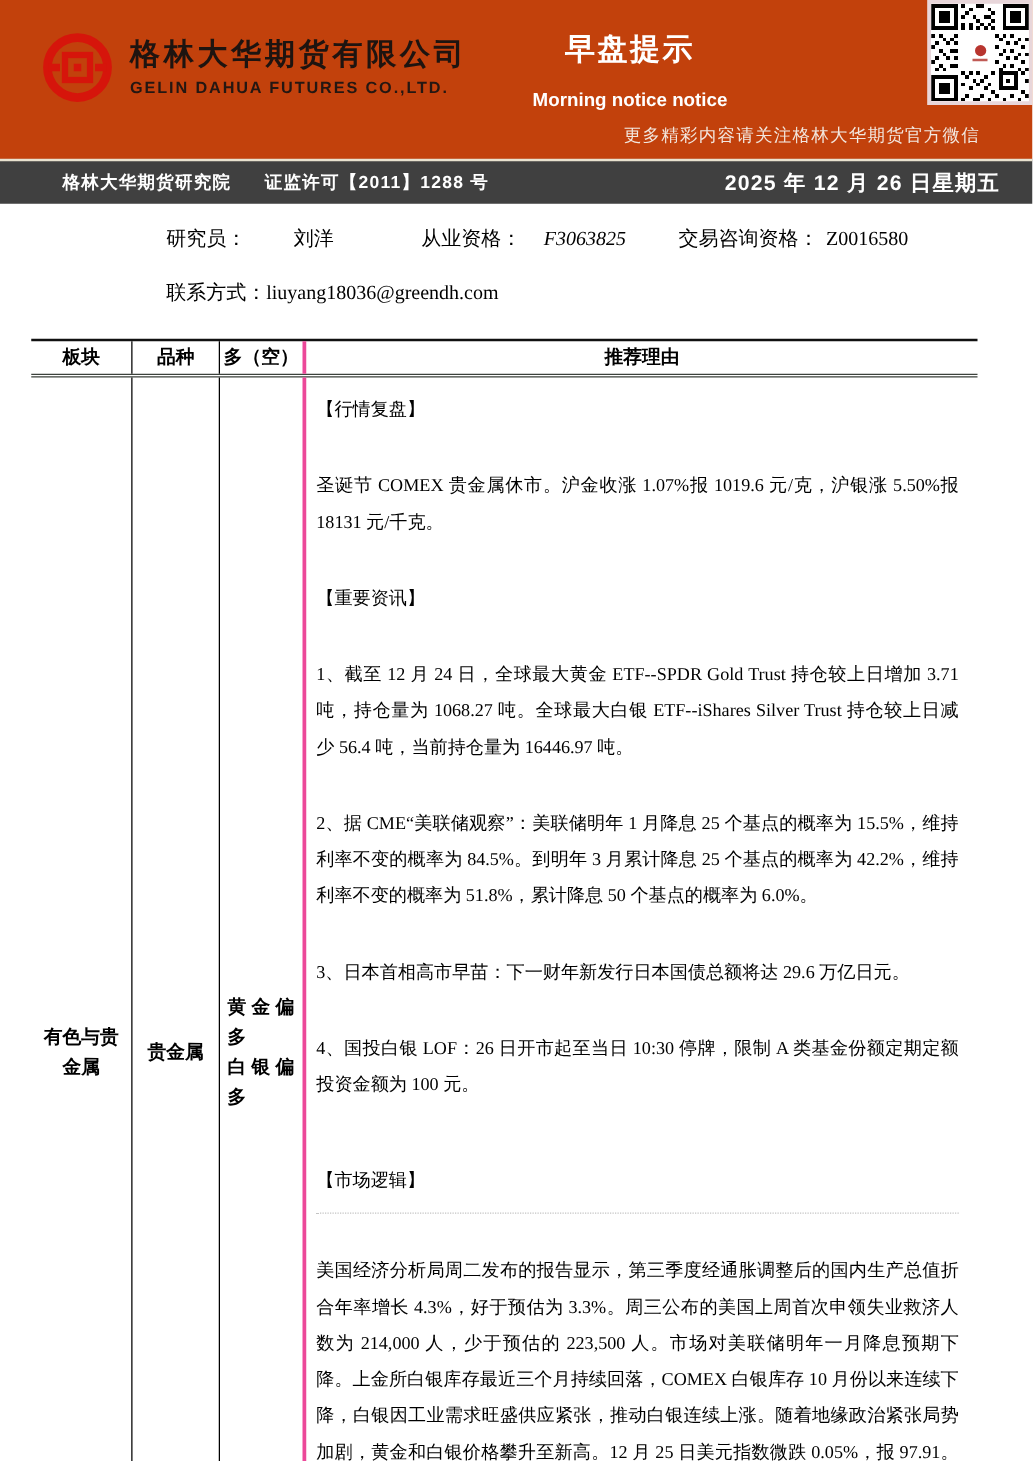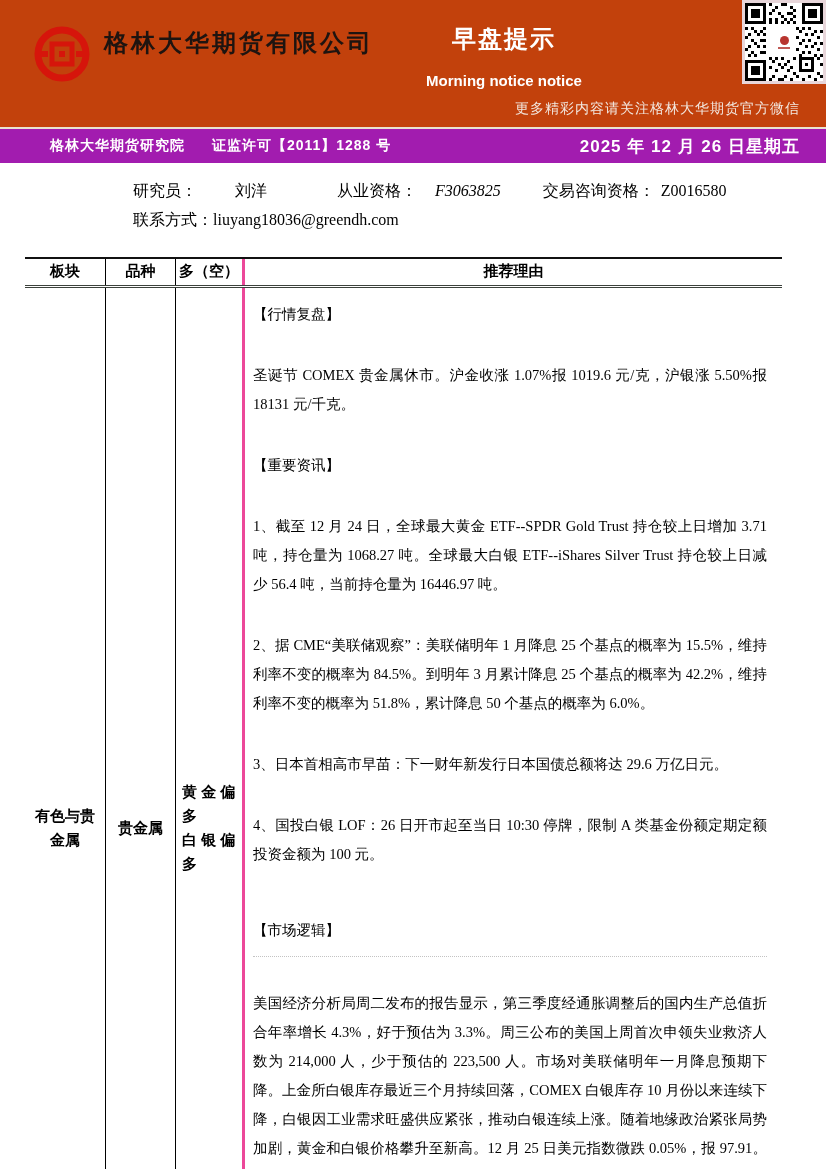--- a/index.html
+++ b/index.html
@@ -19,35 +19,35 @@
   .notice-cn { font-size:24px; font-weight:bold; letter-spacing:2px; }
   .notice-en { font-size:15px; font-weight:bold; margin-top:17px; white-space:nowrap; }
   .qr { position:absolute; right:0; top:0; width:84px; height:84px; background:#fff;
         border:3px solid #e8d6da; }
   .qr svg { display:block; }
   .qr-logo { position:absolute; left:50%; top:50%; width:22px; height:22px;
              transform:translate(-50%,-50%); background:#fff; border-radius:3px;
              display:flex; flex-direction:column; align-items:center; justify-content:center; }
   .qr-logo .dot { width:9px; height:9px; border-radius:50%; background:#b8352f; }
   .qr-logo .bar { width:12px; height:2px; background:#c05a55; margin-top:2px; }
-  .wechat-tip { position:absolute; right:26px; bottom:9px; color:#f2e7df; font-size:14px;
+  .wechat-tip { position:absolute; right:42px; bottom:9px; color:#f2e7df; font-size:14px;
                 letter-spacing:1px; }
 
   
-  .subbar { width:826px; height:36px; background:#a21caf; border-top:2px solid #e9e2cf;
+  .subbar { width:826px; height:36px; background:#404040; border-top:2px solid #e9e2cf;
             display:flex; align-items:center; justify-content:space-between;
             color:#fff; padding:0 26px 0 50px;
             font-family:"Liberation Sans","DejaVu Sans",sans-serif; }
   .subbar-left { font-size:14px; font-weight:bold; letter-spacing:1px; }
   .subbar-left .license { margin-left:22px; }
   .subbar-date { font-size:17px; font-weight:bold; letter-spacing:1px; }
 
   
   .researcher { margin:18px 0 0 133px; font-size:16px; }
-  .researcher .row2 { margin-top:8px; }
+  .researcher .row2 { margin-top:22px; }
   .researcher span { display:inline-block; }
   .r-name-label { margin-right:34px; }
   .r-name { margin-right:66px; }
   .r-qual-label { margin-right:14px; }
   .r-qual { margin-right:38px;font-style:italic; }
   .r-adv-label { margin-right:2px; }
 
   
   .rec-table { margin:26px 0 0 25px; width:757px; border-top:2px solid #111;
                border-bottom:2px solid #000; }
@@ -63,41 +63,42 @@
       display:flex; align-items:center; justify-content:center; text-align:center;
       font-family:"Liberation Sans","DejaVu Sans",sans-serif; font-weight:bold; font-size:15px;
       line-height:24px; padding:0 7px; }
   .t-body .col-pos { display:flex; flex-direction:column; justify-content:center;
       font-family:"Liberation Sans","DejaVu Sans",sans-serif; font-weight:bold; font-size:15px;
       line-height:24px; padding-left:6px; }
   .reason-content { padding:7px 15px 10px 8px; font-size:14.5px; line-height:29px;
                     text-align:justify; }
   .reason-content .sec-h { margin:14px 0 14px 0; }
   .reason-content .sec-h.first { margin-top:5px; }
-  .reason-content .sec-h.gap-top { margin-top:48px; margin-bottom:6px;font-family:Liberation Mono, monospace; }
+  .reason-content .sec-h.gap-top { margin-top:48px; margin-bottom:6px; }
   .reason-content .sec-h.strategy { margin-top:10px; }
   .reason-content p { margin:32px 0; }
   .dotted { border-top:1px dotted #c3c3c3; height:0; margin:10px 0 6px 0; }
   .dotted.pre-strategy { margin:24px 0 4px 0; }
 </style>
 </head>
 <body>
 
 <header class="topbar">
   <div class="logo">
     <svg width="60" height="60" viewBox="0 0 60 60">
       <circle cx="30" cy="30" r="24" fill="none" stroke="#d6150b" stroke-width="7"></circle>
       <rect x="20" y="20" width="20" height="20" fill="none" stroke="#d6150b" stroke-width="5"></rect>
       <rect x="27" y="27" width="6" height="6" fill="#d6150b"></rect>
       <rect x="7" y="27" width="9" height="6" fill="#d6150b"></rect>
       <rect x="44" y="27" width="9" height="6" fill="#d6150b"></rect>
     </svg>
   </div>
   <div class="company">
     <div class="company-cn">格林大华期货有限公司</div>
+    <div class="company-en">GELIN DAHUA FUTURES CO.,LTD.</div>
   </div>
   <div class="notice">
     <div class="notice-cn">早盘提示</div>
     <div class="notice-en">Morning notice notice</div>
   </div>
   <div class="qr">
     <svg width="78" height="78" viewBox="0 0 26 26" shape-rendering="crispEdges">
       <rect width="26" height="26" fill="#fff"></rect>
       <path fill="#000" d="M0 0h7v7H0z M19 0h7v7h-7z M0 19h7v7H0z"></path>
       <rect x="1" y="1" width="5" height="5" fill="#fff"></rect>

